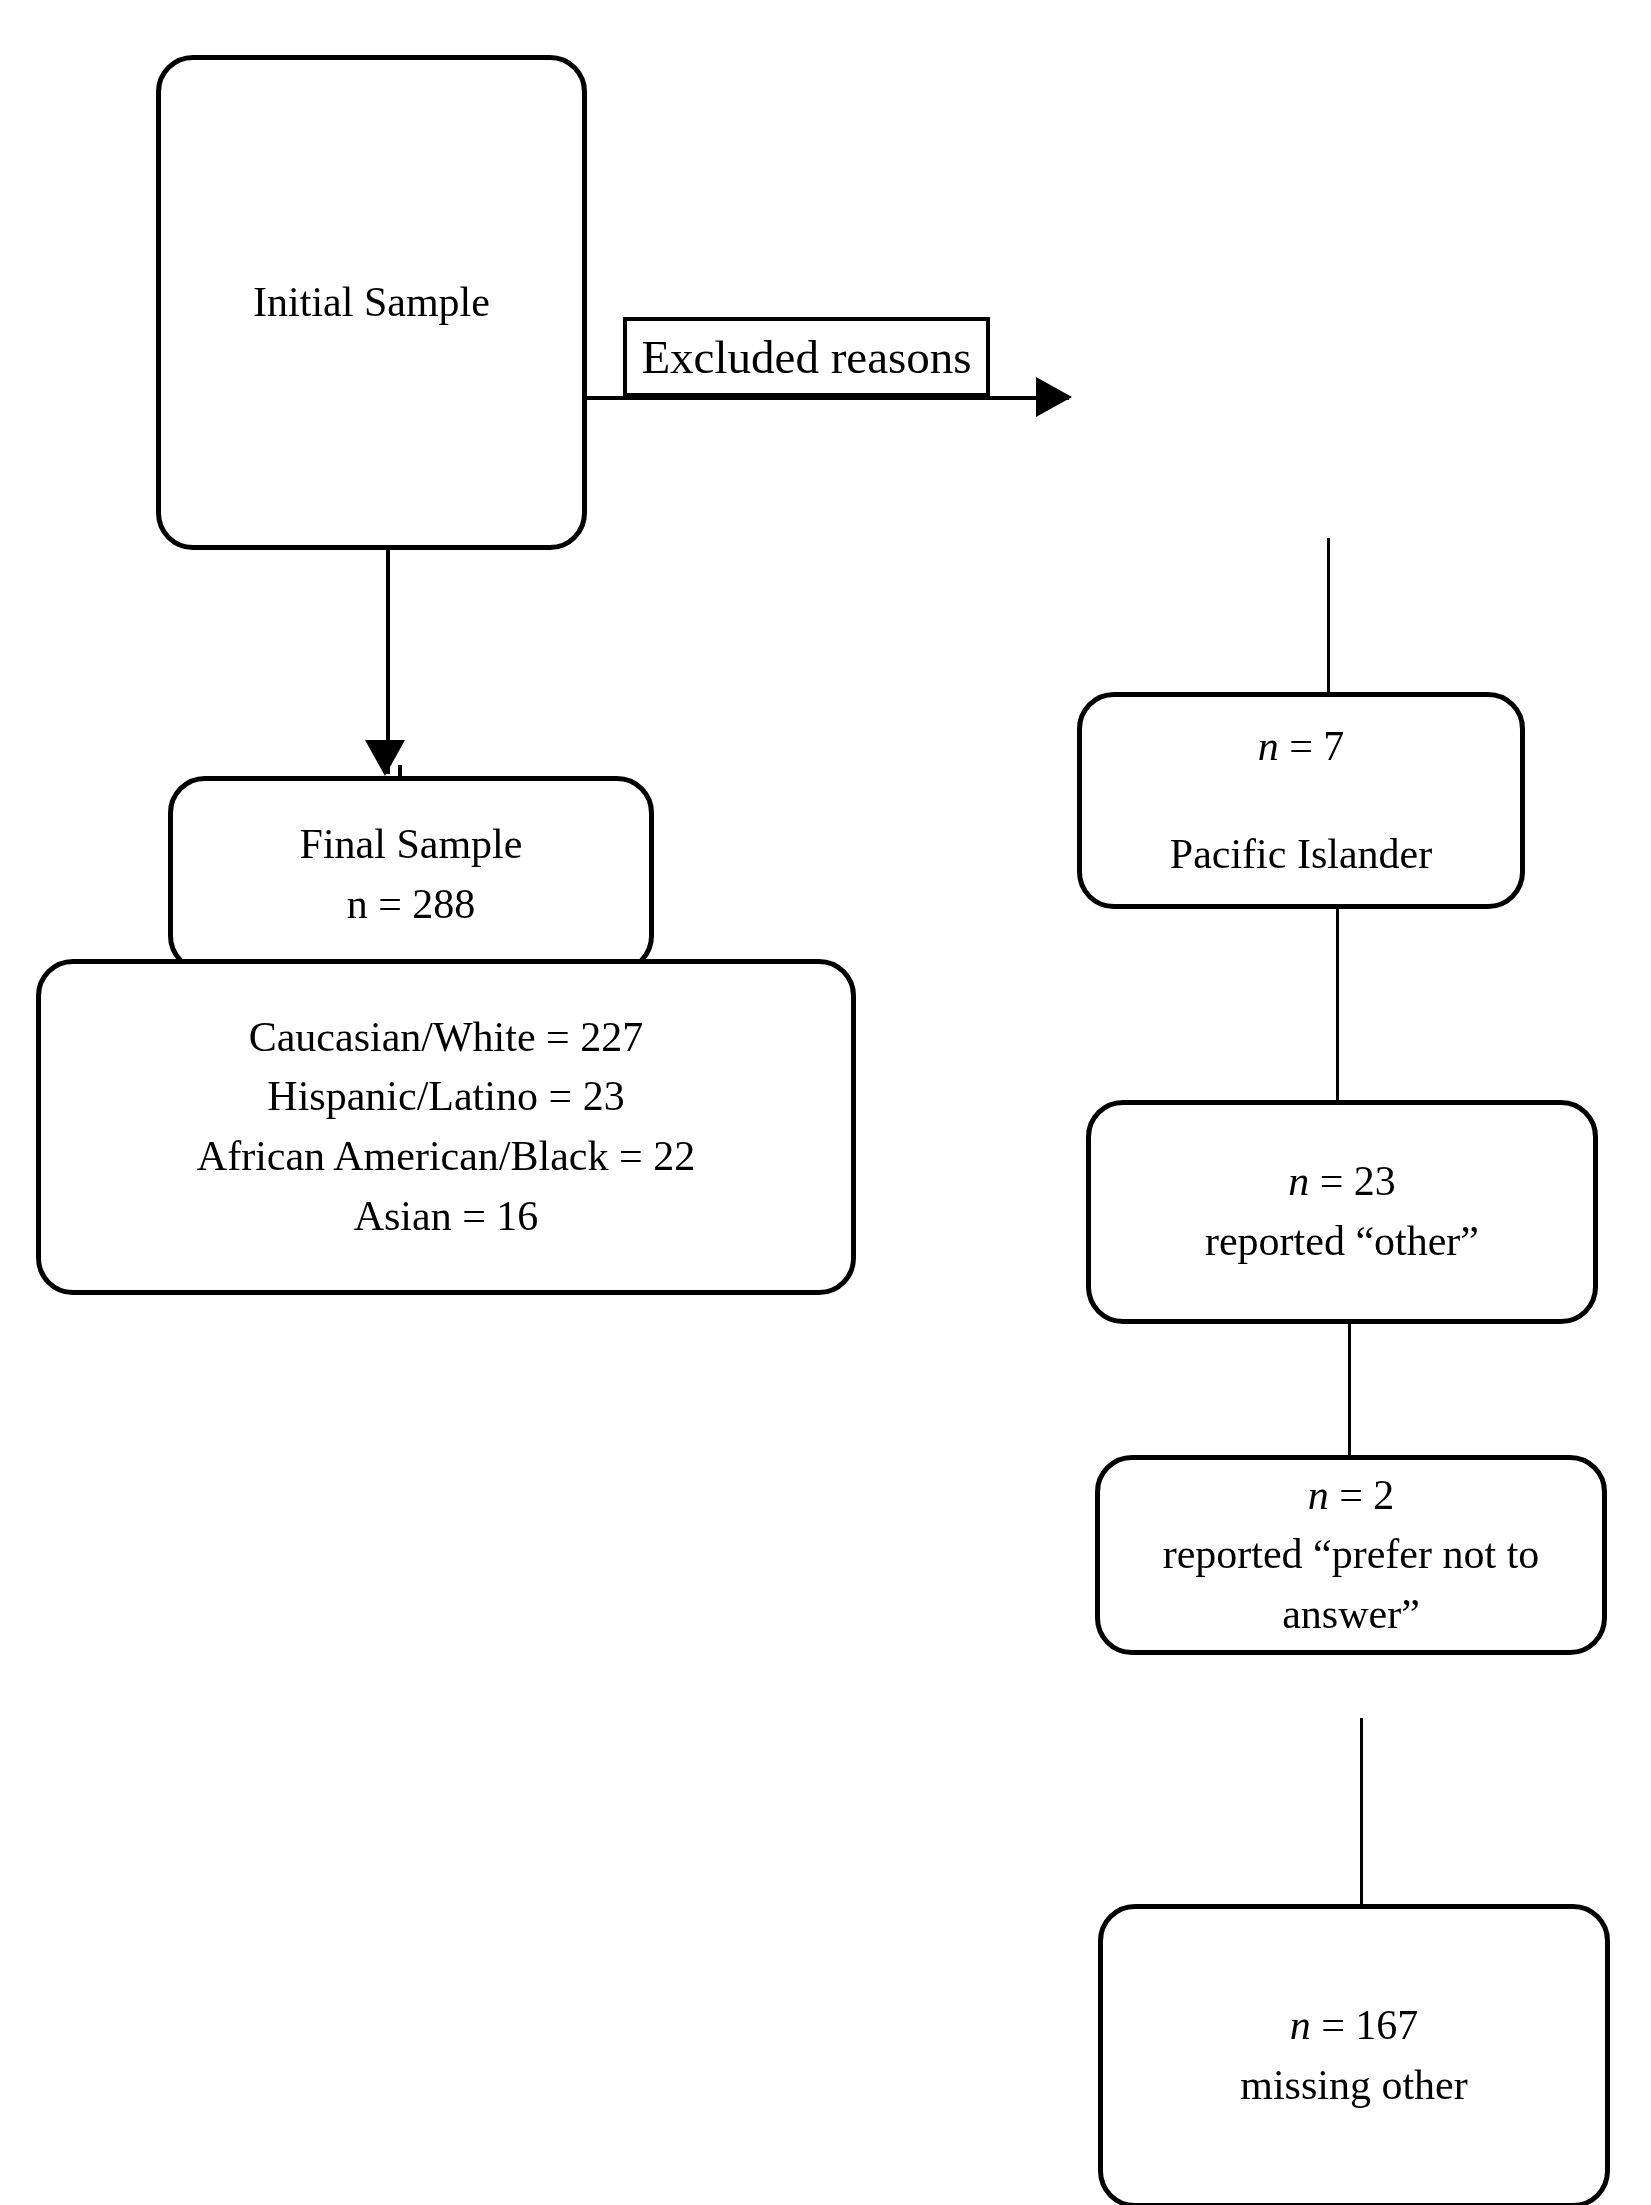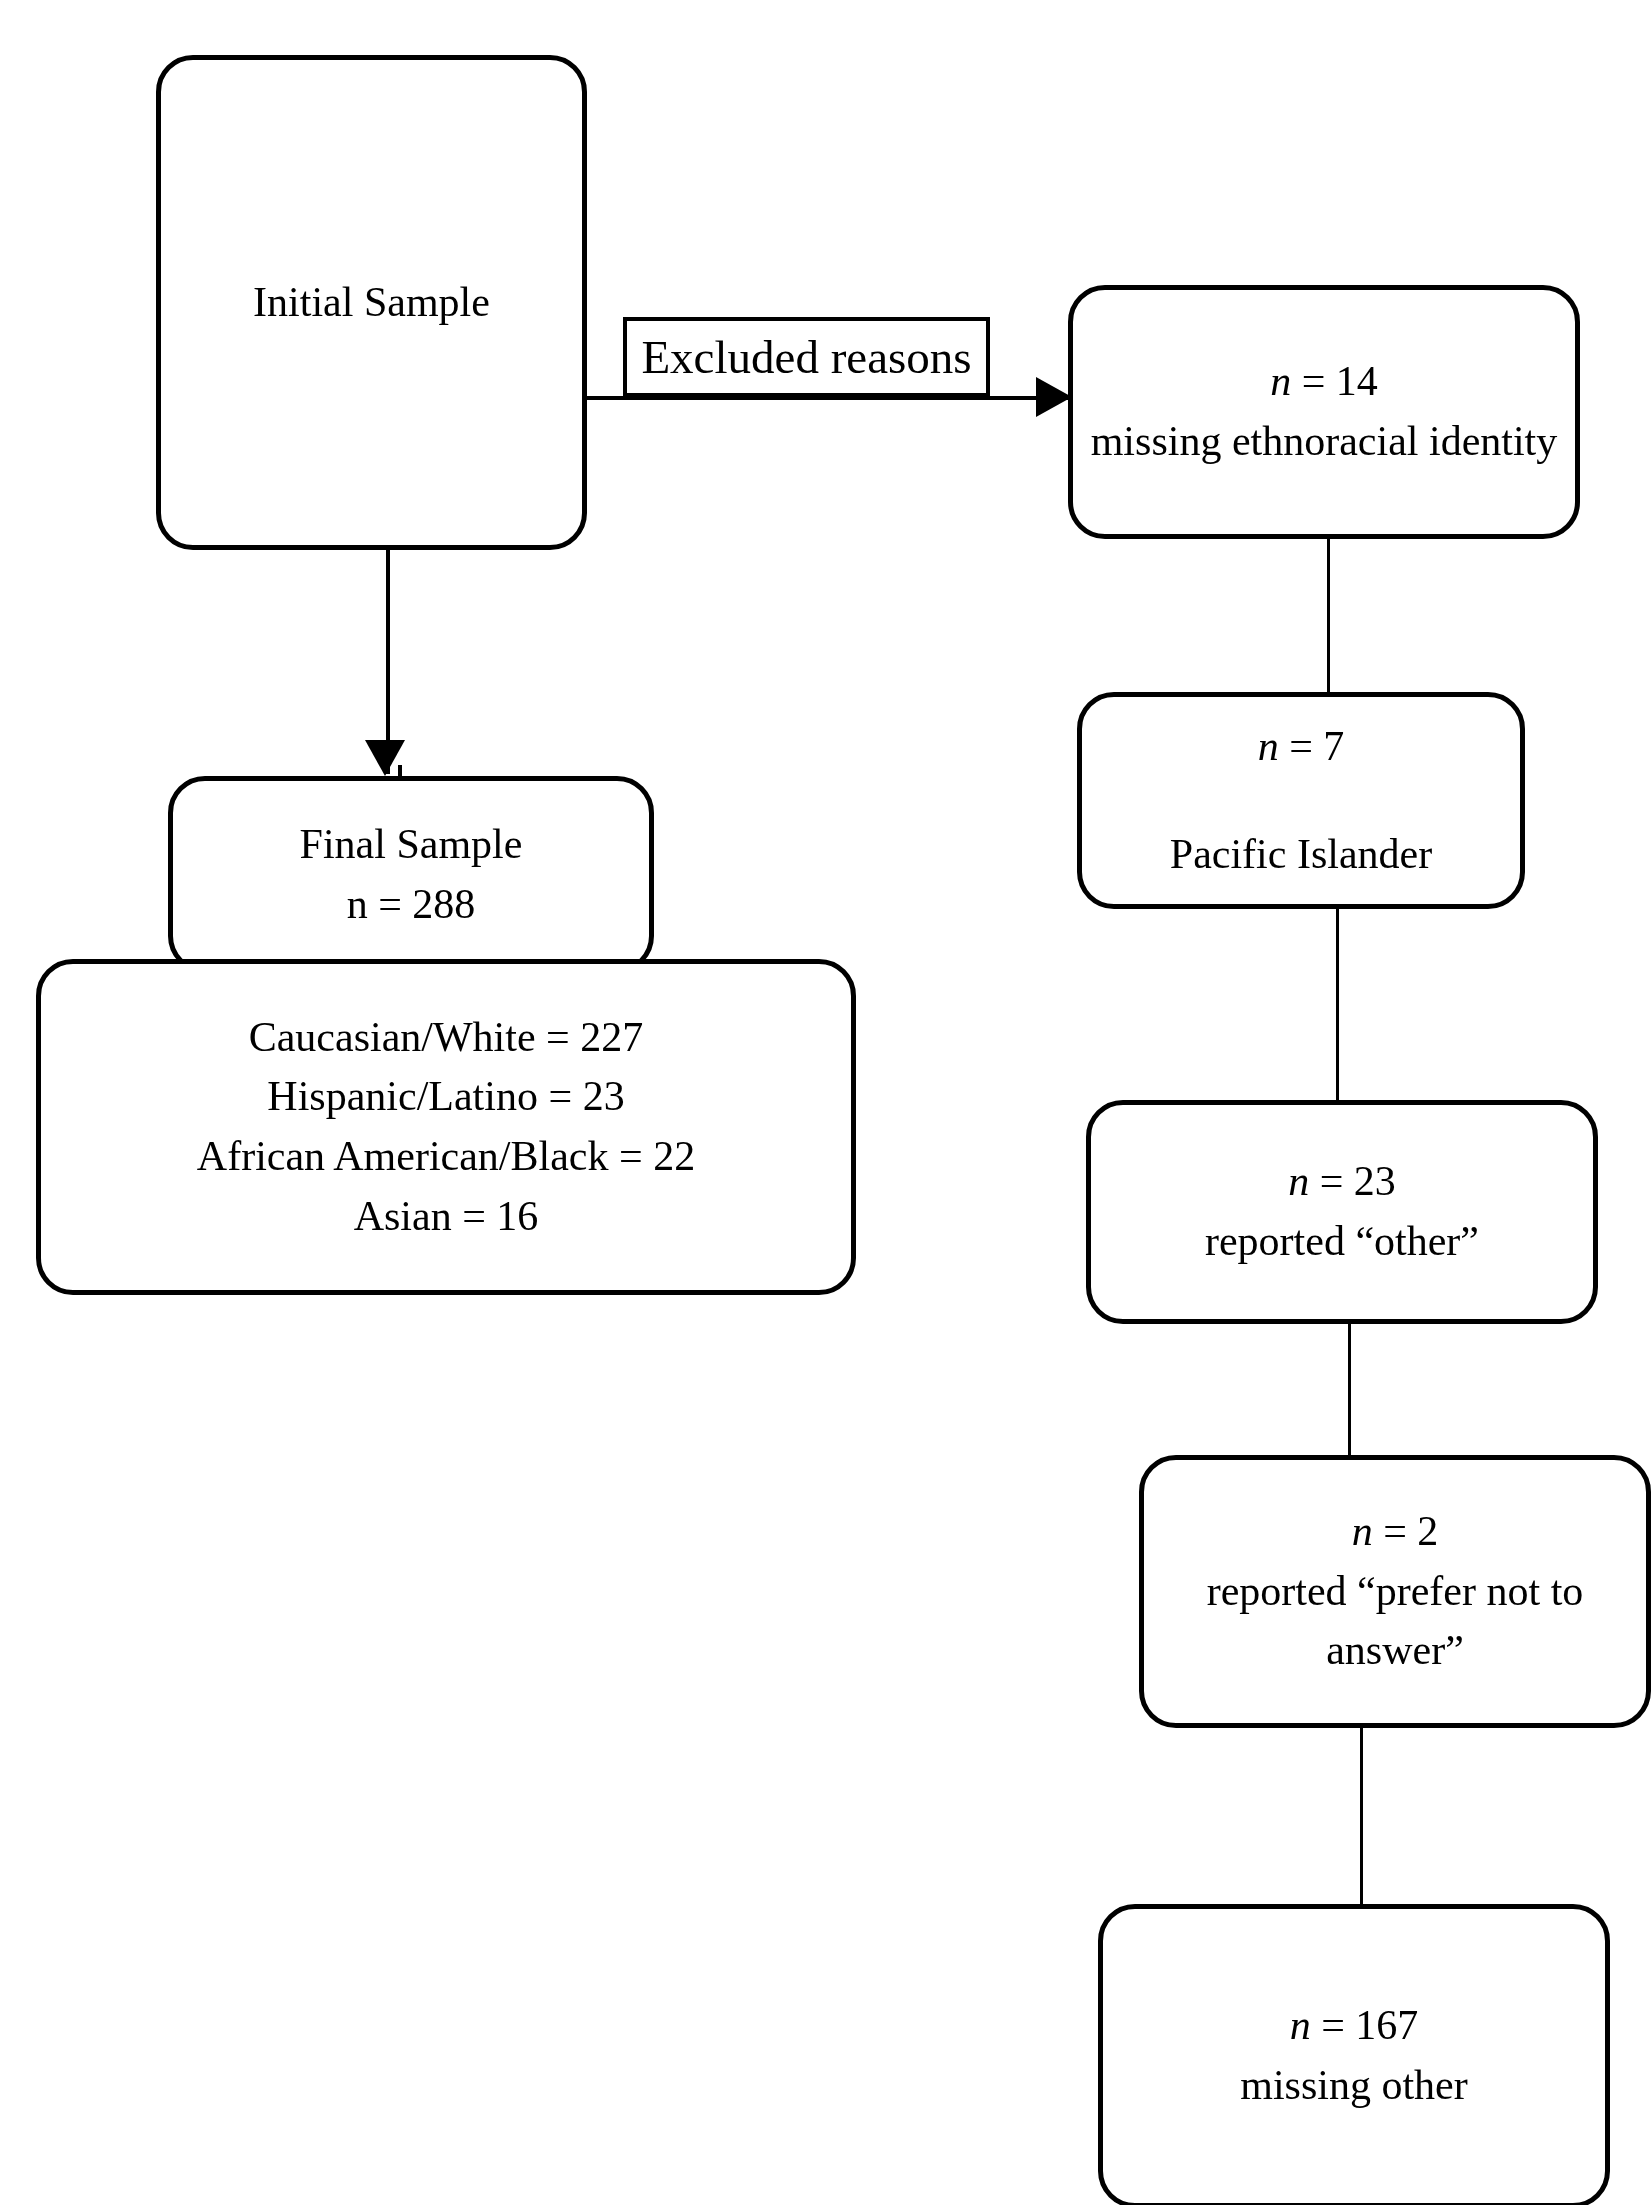--- a/index.html
+++ b/index.html
@@ -115,24 +115,20 @@
   <div class="conn v vthin" style="left:1360px; top:1718px; height:186px;"></div>
 
   <div class="node" style="left:156px; top:55px; width:431px; height:495px;">
     <span class="line">Initial Sample</span>
   </div>
 
   <div class="label-box" style="left:623px; top:317px; width:367px; height:80px;">
     <span class="line">Excluded reasons</span>
   </div>
 
-  <div class="node" style="left:1068px; top:285px; width:512px; height:254px;">
-    <span class="line"><em class="ital">n</em><span> = 14</span></span>
-    <span class="line wrap" style="padding:0 19.5px;">missing ethnoracial identity</span>
-  </div>
 
   <div class="node" style="left:168px; top:776px; width:486px; height:197px;">
     <span class="line">Final Sample</span>
     <span class="line">n = 288</span>
   </div>
 
   <div class="node" style="left:1077px; top:692px; width:448px; height:217px;gap:48px;">
     <span class="line"><em class="ital">n</em><span> = 7</span></span>
     <span class="line">Pacific Islander</span>
   </div>
@@ -142,21 +138,21 @@
     <span class="line">Hispanic/Latino = 23</span>
     <span class="line">African American/Black = 22</span>
     <span class="line">Asian = 16</span>
   </div>
 
   <div class="node" style="left:1086px; top:1100px; width:512px; height:224px;">
     <span class="line"><em class="ital">n</em><span> = 23</span></span>
     <span class="line">reported “other”</span>
   </div>
 
-  <div class="node" style="left:1095px; top:1455px; width:512px; height:273px;margin-left:44px;">
+  <div class="node" style="left:1095px; top:1455px; width:512px; height:200px;">
     <span class="line"><em class="ital">n</em><span> = 2</span></span>
     <span class="line wrap" style="padding:0 24px;">reported “prefer not to answer”</span>
   </div>
 
   <div class="node" style="left:1098px; top:1904px; width:512px; height:304px;">
     <span class="line"><em class="ital">n</em><span> = 167</span></span>
     <span class="line">missing other</span>
   </div>
 
 </div>

